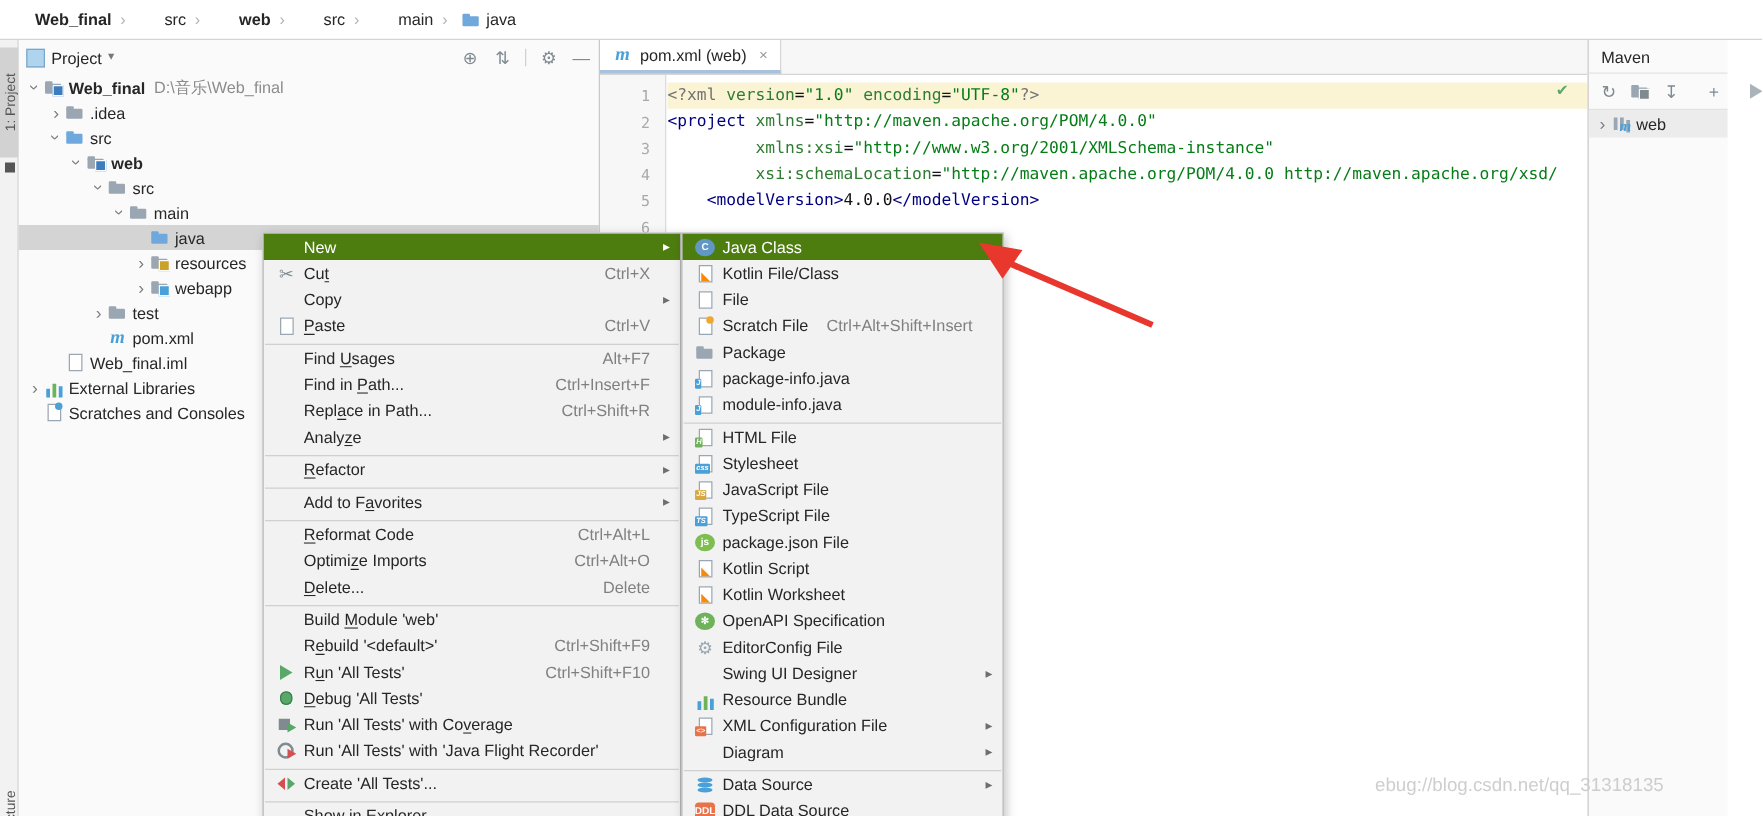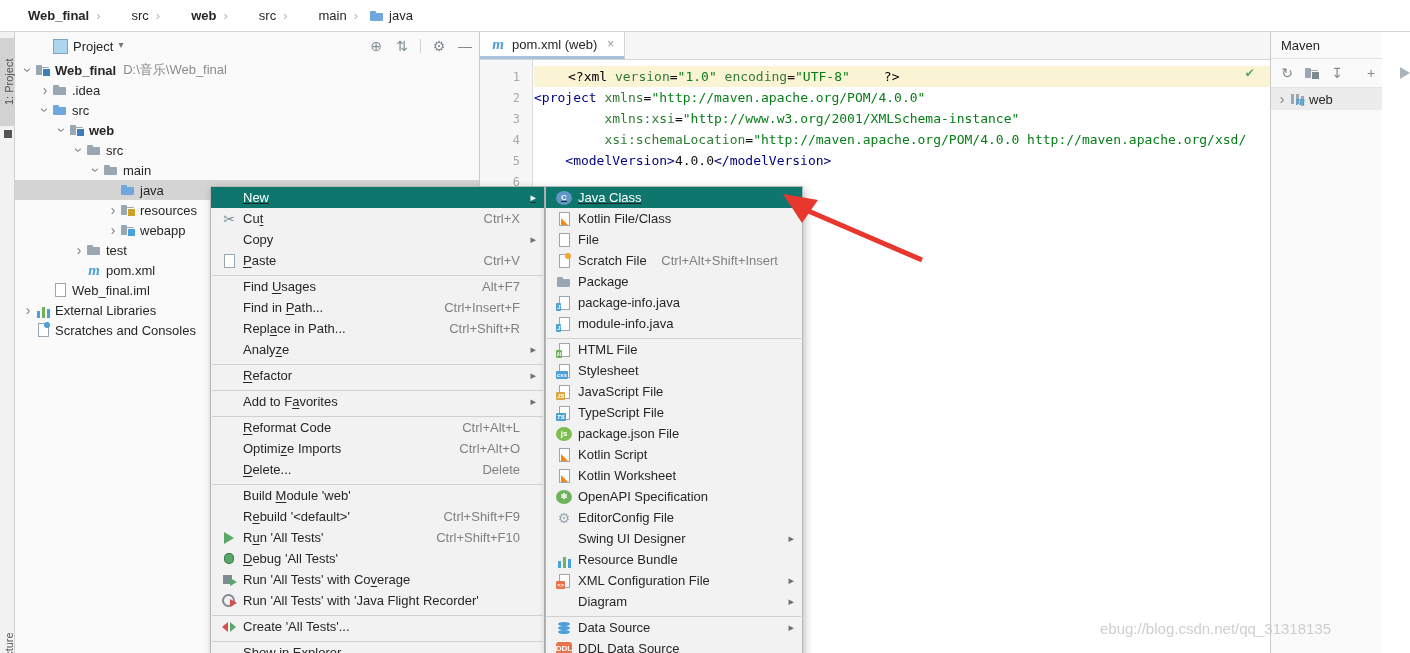--- a/index.html
+++ b/index.html
@@ -16,21 +16,21 @@
   .vlabel{position:absolute;left:0;width:15px;writing-mode:vertical-lr;transform:rotate(180deg);
           font-size:11px;color:#555;text-align:center;}
   #stripe-top-btn{position:absolute;left:0;top:6px;width:15px;height:88px;background:#d2d2d2;}
   #stripe-square{position:absolute;left:4px;top:98px;width:8px;height:8px;background:#555;}
   .vlabel.top{top:10px;height:80px;}
   .vlabel.bottom{top:592px;height:61px;}
   
   #project-panel{position:absolute;left:15px;top:32px;width:465px;height:621px;background:#fafafa;
                  border-right:1px solid #c9c9c9;box-sizing:border-box;}
   #project-header{height:28px;display:flex;align-items:center;padding:0 6px;}
-  #project-title-wrap{display:flex;align-items:flex-start;gap:5px;flex:1;margin-left:32px;}
+  #project-title-wrap{display:flex;align-items:flex-start;gap:5px;flex:1;}
   .tab-sq{width:13px;height:13px;background:#aed4ee;border:1px solid #7aa7c7;}
   .caret{color:#777;font-size:10px;}
   .tb-icons{display:flex;align-items:center;gap:10px;}
   .tbslot{color:#7f8b91;font-size:14px;display:inline-flex;width:16px;height:16px;align-items:center;justify-content:center;}
   .tbsep{width:1px;height:14px;background:#d0d0d0;}
   #project-tree{position:relative;}
   .trow{height:20px;display:flex;align-items:center;white-space:nowrap;}
   .trow.selected{background:#d4d4d4;}
   .trow.bold .tlabel{font-weight:bold;}
   .chev{width:14px;flex:0 0 14px;color:#7c7c7c;font-size:14px;text-align:center;line-height:14px;}
@@ -74,40 +74,40 @@
               border-right:1px solid #d5d5d5;border-bottom:3px solid #a8c1dc;box-sizing:border-box;}
   .tab-close{color:#999;font-size:12px;margin-left:4px;}
   #code-area{position:relative;font-family:"DejaVu Sans Mono","Liberation Mono",monospace;font-size:13px;}
   #gutter-bg{position:absolute;left:0;top:0;width:52px;height:593px;background:#f7f7f7;border-right:1px solid #dcdcdc;}
   #code-lines{position:absolute;left:0;top:6px;width:790px;}
   .cline{height:21px;display:flex;align-items:center;}
   .lnum{width:40px;flex:0 0 40px;text-align:right;padding-right:14px;color:#a9a9a9;font-size:12px;z-index:1;}
   .lcode{flex:1;white-space:pre;overflow:hidden;height:21px;line-height:21px;}
   .cline.current .lcode{background:#faf3d4;}
   .tok-tag{color:#000080;} .tok-attr{color:#2f7d32;} .tok-str{color:#067d17;}
-  .tok-text{color:#111;} .tok-prolog{color:#000000;margin-left:34px;}
+  .tok-text{color:#111;} .tok-prolog{color:#737373;}
   #ok-check{position:absolute;right:16px;top:4px;color:#59a869;font-weight:bold;font-size:14px;}
   #frag-layer{position:absolute;left:0;top:0;width:790px;height:621px;pointer-events:none;}
   .frag{position:absolute;white-space:pre;font-family:"DejaVu Sans Mono","Liberation Mono",monospace;font-size:13px;z-index:2;}
   
   #maven-panel{position:absolute;left:1270px;top:32px;width:112px;height:621px;background:#fafafa;
                border-left:1px solid #c9c9c9;box-sizing:border-box;}
   #maven-header{height:26px;display:flex;align-items:center;padding-left:10px;border-bottom:1px solid #e2e2e2;}
   #maven-toolbar{height:28px;display:flex;align-items:center;gap:9px;padding-left:8px;border-bottom:1px solid #e2e2e2;}
   #maven-tree-row{height:22px;display:flex;align-items:center;background:#ececec;padding-left:4px;}
   
   .menu{position:absolute;background:#f2f2f2;border:1px solid #b6b6b6;box-shadow:2px 3px 8px rgba(0,0,0,.25);
         box-sizing:border-box;z-index:50;}
   #context-menu{left:210px;top:186px;width:335px;height:520px;}
   #new-submenu{left:545px;top:186px;width:258px;height:520px;}
   .menu-row{height:21px;display:flex;align-items:center;padding:0 8px 0 10px;gap:6px;white-space:nowrap;}
   .menu-row .mlabel{flex:1;overflow:hidden;}
   .menu-row .mshort{color:#808080;}
   .menu-row .marrow{width:10px;color:#6e6e6e;font-size:11px;text-align:right;}
-  .menu-row.selected{background:#0f766e;text-decoration:underline;}
+  .menu-row.selected{background:#4d7c0f;}
   .menu-row.selected .mlabel,.menu-row.selected .mshort,.menu-row.selected .marrow{color:#fff;}
   .menu-sep{height:4px;border-bottom:1px solid #d0d0d0;margin:0 1px 0 1px;box-sizing:content-box;}
   .mico{width:16px;flex:0 0 16px;display:inline-flex;justify-content:center;}
   
   #annotation{position:absolute;left:920px;top:184px;width:495px;color:#e8372d;
               font-size:19px;line-height:26px;z-index:55;}
   #arrow-svg{position:absolute;left:0;top:0;width:1410px;height:653px;pointer-events:none;z-index:54;}
   #watermark{position:absolute;left:1100px;top:620px;color:#c9c9c9;font-size:15px;z-index:60;opacity:.9;}
   u{text-underline-offset:2px;}
 </style>

